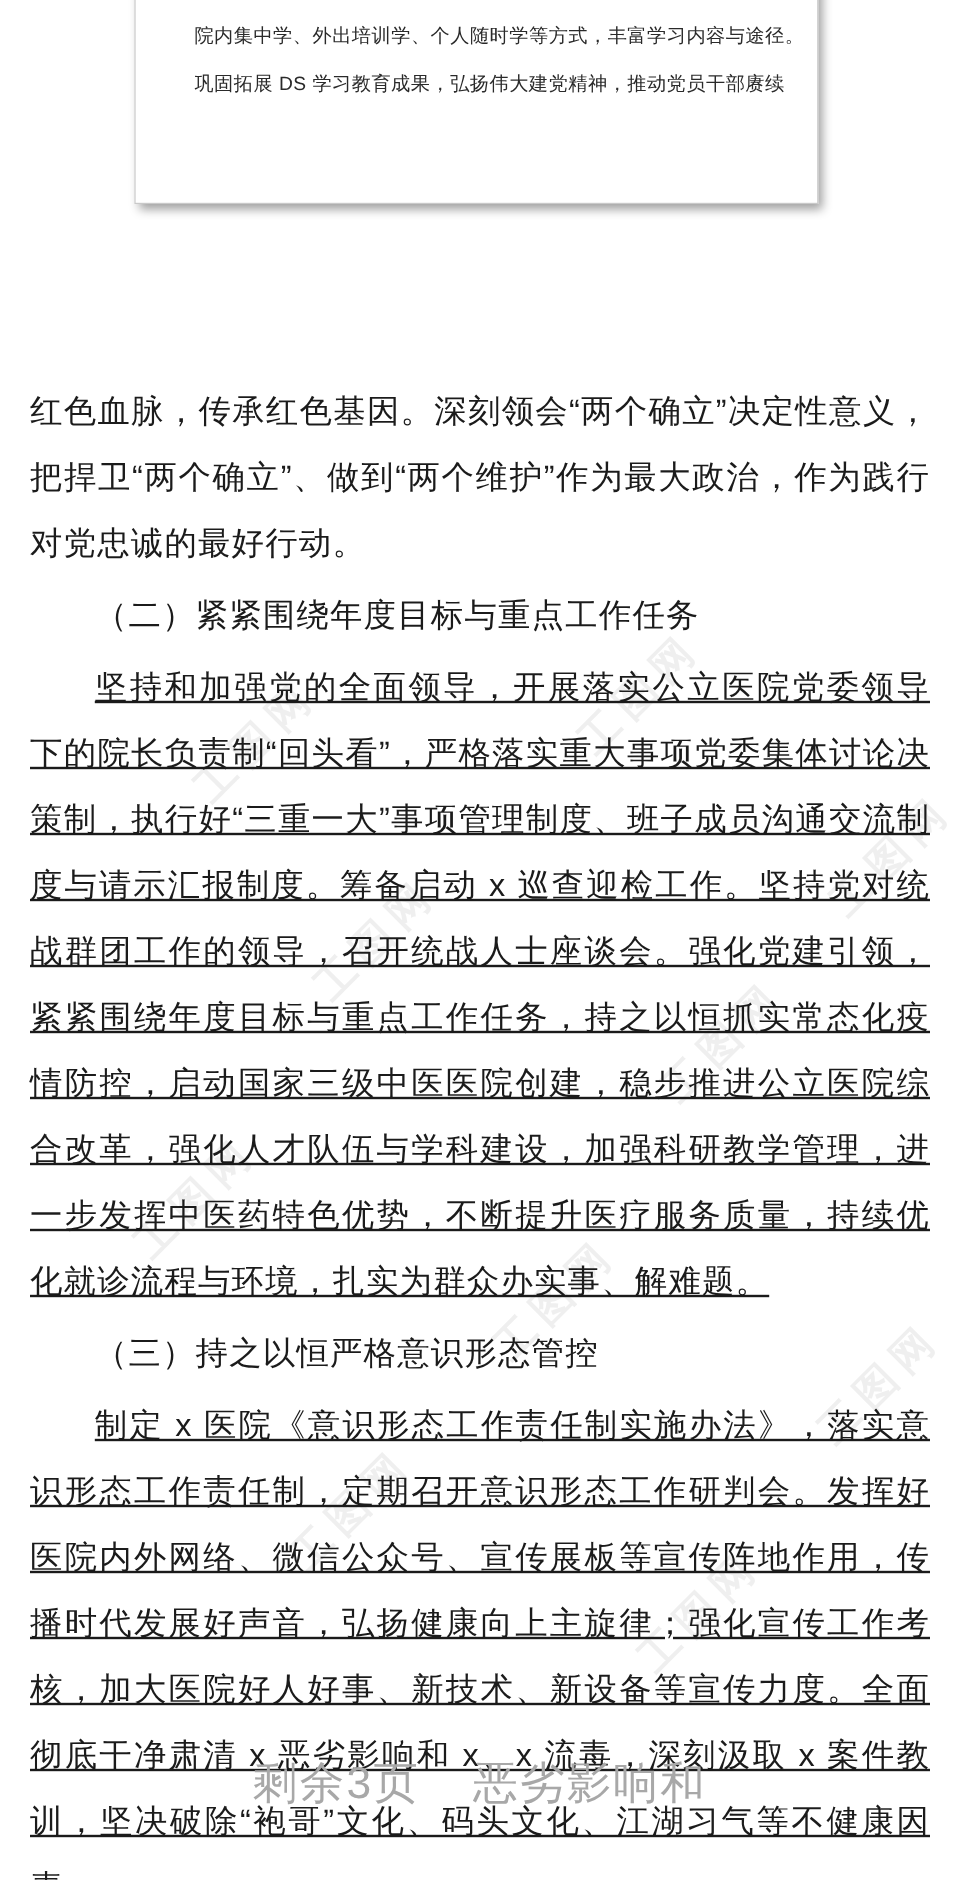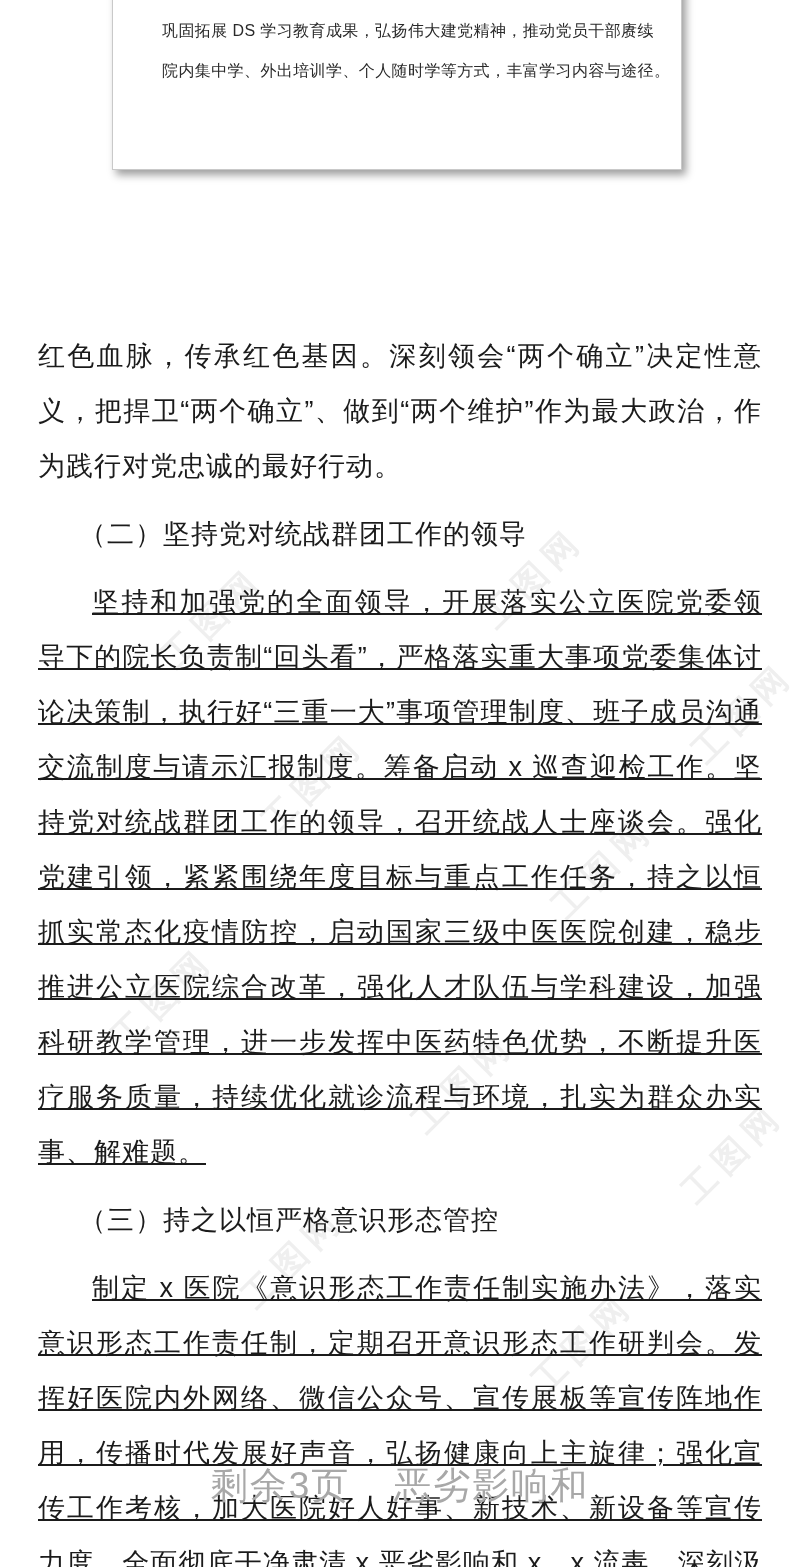--- a/index.html
+++ b/index.html
@@ -44,21 +44,21 @@
   .doc-body {
     position: absolute;
     left: 25px; top: 316px;
     width: 750px;
     font-size: 27px;
     line-height: 55px;
     color: #1b1b1b;
     text-align: justify;
     letter-spacing: 1px;
   }
-  .doc-body p { margin: 13px; }
+  .doc-body p { margin: 0; }
   .doc-body p.body    { text-indent: 2em; text-decoration: underline; }
   .doc-body p.noindent{ text-indent: 0; }
   .doc-body p.heading { text-indent: 2em; margin: 5px 0; }
 
   
   .footer {
     position: absolute;
     left: 0; top: 1462px;
     width: 100%;
     display: flex;
@@ -80,28 +80,28 @@
     <div class="watermark" style="left: 540px; top: 845px; color: rgba(140, 140, 140, 0.14);">工图网</div>
     <div class="watermark" style="left: 100px; top: 975px; color: rgba(140, 140, 140, 0.14);">工图网</div>
     <div class="watermark" style="left: 400px; top: 1060px; color: rgba(140, 140, 140, 0.14);">工图网</div>
     <div class="watermark" style="left: 670px; top: 1130px; color: rgba(140, 140, 140, 0.14);">工图网</div>
     <div class="watermark" style="left: 230px; top: 1235px; color: rgba(140, 140, 140, 0.14);">工图网</div>
     <div class="watermark" style="left: 520px; top: 1320px; color: rgba(140, 140, 140, 0.14);">工图网</div>
   </div>
 
 <div class="page-card">
   <div class="card-text">
+    <div>院内集中学、外出培训学、个人随时学等方式，丰富学习内容与途径。</div>
     <div>巩固拓展 DS 学习教育成果，弘扬伟大建党精神，推动党员干部赓续</div>
-    <div>院内集中学、外出培训学、个人随时学等方式，丰富学习内容与途径。</div>
   </div>
 </div>
 
 <div class="doc-body" id="doc-body">
     <p class="noindent">红色血脉，传承红色基因。深刻领会“两个确立”决定性意义，把捍卫“两个确立”、做到“两个维护”作为最大政治，作为践行对党忠诚的最好行动。</p>
-    <p class="heading">（二）坚持党对统战群团工作的领导</p>
+    <p class="heading">（二）紧紧围绕年度目标与重点工作任务</p>
     <p class="body">坚持和加强党的全面领导，开展落实公立医院党委领导下的院长负责制“回头看”，严格落实重大事项党委集体讨论决策制，执行好“三重一大”事项管理制度、班子成员沟通交流制度与请示汇报制度。筹备启动 x 巡查迎检工作。坚持党对统战群团工作的领导，召开统战人士座谈会。强化党建引领，紧紧围绕年度目标与重点工作任务，持之以恒抓实常态化疫情防控，启动国家三级中医医院创建，稳步推进公立医院综合改革，强化人才队伍与学科建设，加强科研教学管理，进一步发挥中医药特色优势，不断提升医疗服务质量，持续优化就诊流程与环境，扎实为群众办实事、解难题。</p>
     <p class="heading">（三）持之以恒严格意识形态管控</p>
     <p class="body">制定 x 医院《意识形态工作责任制实施办法》，落实意识形态工作责任制，定期召开意识形态工作研判会。发挥好医院内外网络、微信公众号、宣传展板等宣传阵地作用，传播时代发展好声音，弘扬健康向上主旋律；强化宣传工作考核，加大医院好人好事、新技术、新设备等宣传力度。全面彻底干净肃清 x 恶劣影响和 x、x 流毒，深刻汲取 x 案件教训，坚决破除“袍哥”文化、码头文化、江湖习气等不健康因素，</p>
   </div>
 
 <div class="footer" style="color: rgb(168, 168, 168);">
   <span>剩余3页</span>
   <span>恶劣影响和</span>
 </div>
 

